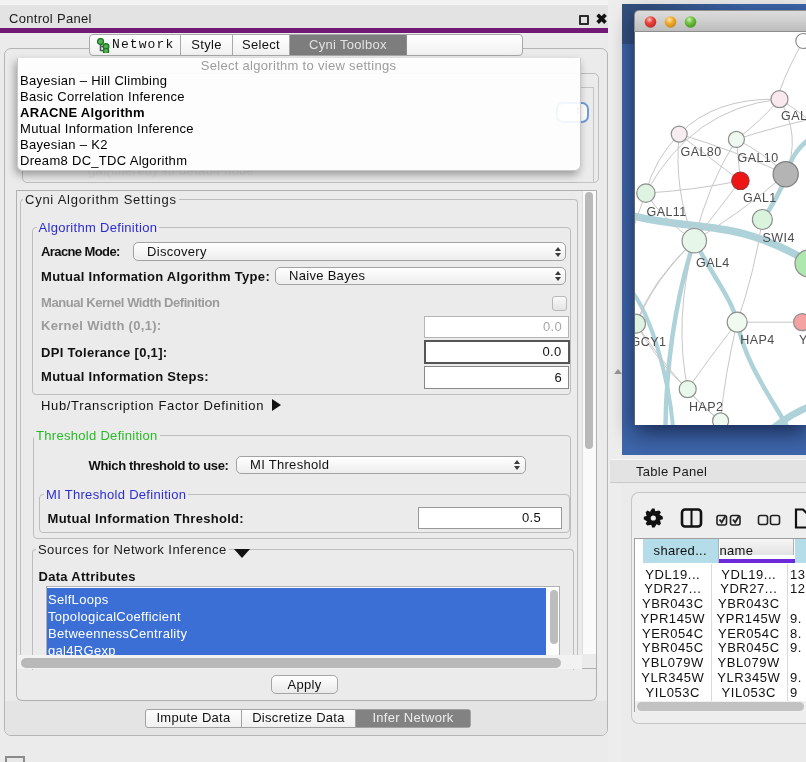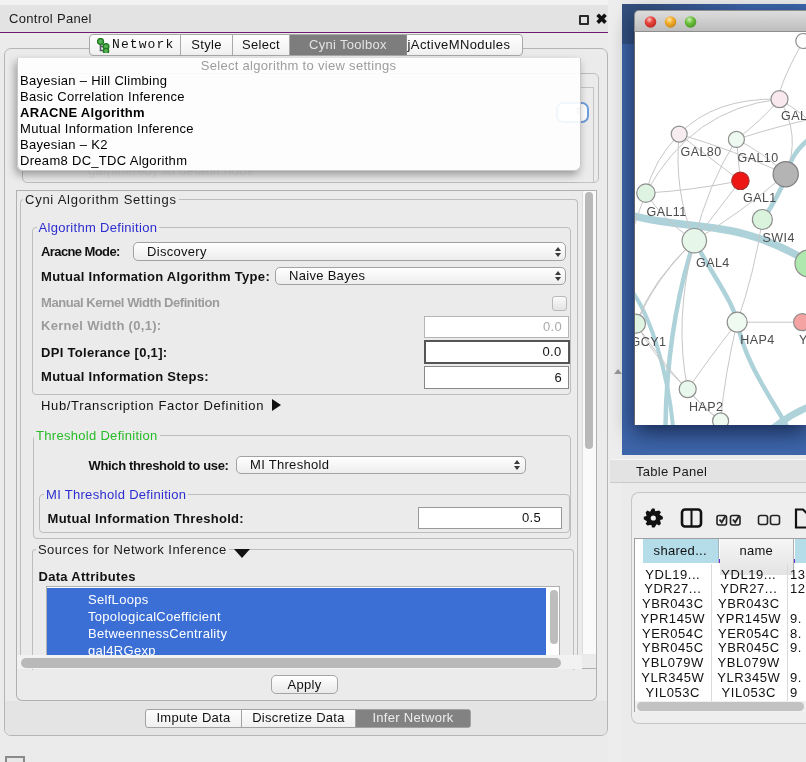--- a/index.html
+++ b/index.html
@@ -10,21 +10,21 @@
 .gb { position:absolute; border:1px solid #bdbdbd; border-radius:4px; }
 .gbt { position:absolute; background:#ebebeb; padding:0 3px; line-height:15px; white-space:nowrap; }
 .combo { position:absolute; background:linear-gradient(#ffffff,#ededed); border:1px solid #a2a2a2; border-radius:5px; line-height:19px; padding-left:13px; white-space:nowrap; }
 .carets { position:absolute; width:9px; font-size:6.5px; color:#333; line-height:4.5px; letter-spacing:0; }
 .field { position:absolute; background:#fff; border:1px solid #aaa; text-align:right; }
 </style>
 </head>
 <body>
 
 <div class="abs" style="left:0;top:0;width:622px;height:5px;background:#f2f2f2;"></div>
-<div class="abs" id="cp-titlebar" style="left:0;top:5px;width:610px;height:28px;background:#e3e3e3;border-bottom:1px solid #701a75;">
+<div class="abs" id="cp-titlebar" style="left:0;top:5px;width:610px;height:28px;background:#e3e3e3;border-bottom:5px solid #701a75;">
   <div class="abs" style="left:9px;top:0;line-height:28px;color:#1a1a1a;">Control Panel</div>
   <div class="abs" style="left:579px;top:9.5px;width:10px;height:10px;border:2px solid #2a2a2a;border-radius:1px;"></div>
   <div class="abs" style="left:595.5px;top:1px;font-size:14.5px;font-weight:bold;line-height:27px;color:#111;">✖</div>
 </div>
 
 <div class="abs" style="left:4px;top:48px;width:604px;height:688px;border:1px solid #b5b5b5;border-radius:7px;background:#ebebeb;"></div>
 
 <div class="abs" style="left:5px;top:701px;width:602px;height:34px;background:#e4e4e4;border-radius:0 0 6px 6px;"></div>
 
 <div class="abs" id="tabbar" style="left:89px;top:34px;width:434px;height:22px;background:linear-gradient(#ffffff,#f0f0f0);border:1px solid #a9a9a9;border-radius:4px;">
@@ -33,21 +33,20 @@
       <path d="M3.5 5 L3.5 12.5 L8 12.5 M3.5 8.5 L7 8.5" stroke="#555a66" stroke-width="1.6" fill="none"></path>
       <circle cx="3.5" cy="3.5" r="3" fill="#59b259" stroke="#1e7a1e" stroke-width="1.4"></circle>
       <circle cx="9" cy="8.5" r="2.8" fill="#59b259" stroke="#1e7a1e" stroke-width="1.4"></circle>
       <circle cx="9" cy="13" r="2.6" fill="#59b259" stroke="#1e7a1e" stroke-width="1.4"></circle>
     </svg>
     <div class="abs" style="left:22px;top:0;line-height:20px;letter-spacing:1.1px;">Network</div>
   </div>
   <div class="abs" style="left:91px;top:0;width:52px;height:20px;border-right:1px solid #a9a9a9;text-align:center;line-height:20px;">Style</div>
   <div class="abs" style="left:143px;top:0;width:57px;height:20px;border-right:1px solid #a9a9a9;text-align:center;line-height:20px;">Select</div>
   <div class="abs" style="left:200px;top:0;width:117px;height:20px;background:#7d7d7d;border-right:1px solid #8d8d8d;text-align:center;line-height:20px;color:#e3e3e3;">Cyni Toolbox</div>
-  <div class="abs" style="left:306px;top:0;width:126px;height:20px;text-align:center;line-height:20px;letter-spacing:0.4px;">jActiveMNodules</div>
 </div>
 
 <div class="abs" style="left:22px;top:73px;width:577px;height:110px;border:1px solid #bdbdbd;border-radius:5px;"></div>
 <div class="abs" style="left:30px;top:83.5px;color:#c9c9c9;">Inference Algorithms</div>
 <div class="abs" style="left:577px;top:87px;width:17px;height:96px;border:1px solid #c4c4c4;border-left:none;"></div>
 <div class="abs" style="left:30px;top:135px;color:#cccccc;">Table Data</div>
 <div class="abs" style="left:88px;top:163px;color:#e0e0e0;">gal(filtered) su default node</div>
 
 <div class="abs" style="left:556px;top:101.5px;width:33px;height:21.5px;border:2.5px solid #6f9cdb;border-radius:7px;background:#fff;"></div>
 <div class="carets" style="left:575px;top:106px;color:#999;">▲<br>▼</div>
@@ -102,21 +101,21 @@
 <div class="field" style="left:418px;top:507px;width:144px;height:21.5px;line-height:19.5px;padding-right:20px;border-color:#999;">0.5</div>
 
 <div class="gb" style="left:31.5px;top:548.5px;width:542px;height:121px;border-bottom:none;border-radius:4px 4px 0 0;"></div>
 <div class="gbt" style="left:36px;top:541.5px;color:#1a1a1a;padding:0 2px;letter-spacing:0.45px;">Sources for Network Inference</div>
 <div class="abs" style="left:234px;top:549px;width:0;height:0;border-top:9px solid #111;border-left:8px solid transparent;border-right:8px solid transparent;"></div>
 
 <div class="abs b" style="left:38.5px;top:569px;line-height:15px;">Data Attributes</div>
 
 <div class="abs" style="left:46px;top:586px;width:514px;height:70px;border:1px solid #b0b0b0;border-bottom:none;background:#fff;overflow:hidden;">
   <div class="abs" style="left:0;top:1px;width:499px;height:69px;background:#3b6fd6;"></div>
-  <div class="abs" style="left:1px;top:3.5px;color:#fff;line-height:17.3px;white-space:nowrap;margin-left:40px;">SelfLoops<br>TopologicalCoefficient<br>BetweennessCentrality<br>gal4RGexp</div>
+  <div class="abs" style="left:1px;top:3.5px;color:#fff;line-height:17.3px;white-space:nowrap;">SelfLoops<br>TopologicalCoefficient<br>BetweennessCentrality<br>gal4RGexp</div>
   <div class="abs" style="left:502.5px;top:3px;width:8.5px;height:54px;background:#bdbdbd;border-radius:5px;"></div>
 </div>
 
 <div class="abs" style="left:582px;top:191px;width:14px;height:463px;background:#fafafa;border-left:1px solid #dcdcdc;"></div>
 <div class="abs" style="left:584.5px;top:192px;width:8px;height:257px;background:#b9b9b9;border-radius:5px;"></div>
 
 <div class="abs" style="left:17px;top:655px;width:565px;height:13.5px;background:#f2f2f2;"></div>
 <div class="abs" style="left:21px;top:658px;width:540px;height:10px;background:#b9b9b9;border-radius:5px;"></div>
 
 <div class="abs" style="left:271px;top:675px;width:67px;height:19px;background:linear-gradient(#ffffff,#e9e9e9);border:1px solid #a5a5a5;border-radius:5px;text-align:center;line-height:17px;">Apply</div>
@@ -259,21 +258,21 @@
     <path d="M93 14.5 l2.2 2.8 3.6 -6" stroke-width="1.8"></path>
     <rect x="118.5" y="10.5" width="9" height="9" rx="2"></rect>
     <rect x="130.5" y="10.5" width="9" height="9" rx="2"></rect>
   </g>
   <path d="M156 4.5 h7 l5 5 v13 h-12 z" fill="none" stroke="#111" stroke-width="2.2"></path>
 </svg>
 
 <div class="abs" style="left:634px;top:537.5px;width:172px;height:174px;background:#fff;border-left:1px solid #9f9f9f;border-top:1px solid #9f9f9f;overflow:hidden;">
   <div class="abs" style="left:8px;top:0;width:172px;height:24px;border-bottom:4px solid #6d28d9;">
     <div class="abs" style="left:0;top:0;width:75.5px;height:24px;background:#b5dce9;border-right:1px solid #9fb7bf;text-align:center;line-height:24px;">shared...</div>
-    <div class="abs" style="left:76.5px;top:0;width:74.5px;height:36px;background:linear-gradient(#f6f6f6,#e3e3e3);border-right:1px solid #b0b0b0;text-align:center;line-height:24px;">name</div>
+    <div class="abs" style="left:76.5px;top:0;width:74.5px;height:16px;background:linear-gradient(#f6f6f6,#e3e3e3);border-right:1px solid #b0b0b0;line-height:24px;">name</div>
     <div class="abs" style="left:152px;top:0;width:20px;height:24px;background:#b5dce9;"></div>
   </div>
   <div class="abs" style="left:76px;top:25px;width:1px;height:137px;background:#dadada;"></div>
   <div class="abs" style="left:151.5px;top:25px;width:1px;height:137px;background:#dadada;"></div>
   <div class="abs" style="left:0;top:29px;width:75.5px;line-height:14.8px;text-align:center;letter-spacing:0.55px;">YDL19...<br>YDR27...<br>YBR043C<br>YPR145W<br>YER054C<br>YBR045C<br>YBL079W<br>YLR345W<br>YIL053C</div>
   <div class="abs" style="left:76.5px;top:29px;width:74.5px;line-height:14.8px;text-align:center;letter-spacing:0.55px;">YDL19...<br>YDR27...<br>YBR043C<br>YPR145W<br>YER054C<br>YBR045C<br>YBL079W<br>YLR345W<br>YIL053C</div>
   <div class="abs" style="left:155px;top:29px;width:20px;line-height:14.8px;letter-spacing:0.55px;">13<br>12<br>&nbsp;<br>9.<br>8.<br>9.<br>&nbsp;<br>9.<br>9</div>
   <div class="abs" style="left:0;top:162.5px;width:172px;height:11.5px;background:#f0f0f0;">
     <div class="abs" style="left:2px;top:1px;width:167px;height:9px;background:#c2c2c2;border-radius:5px;"></div>
   </div>

